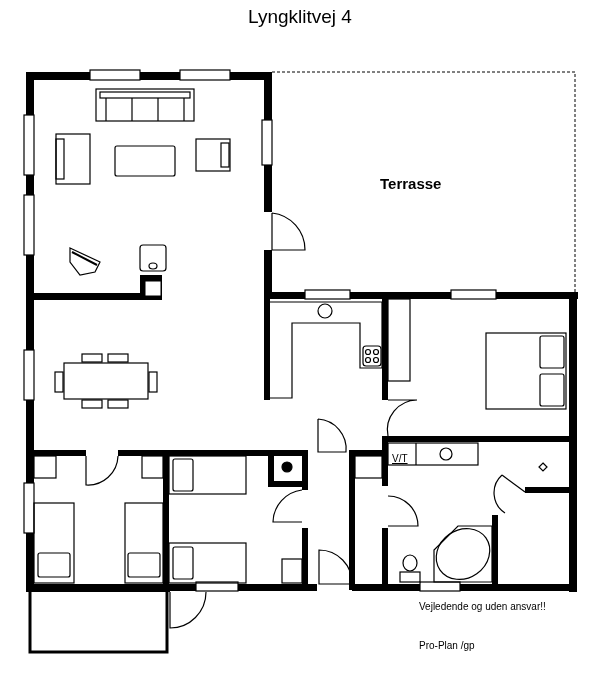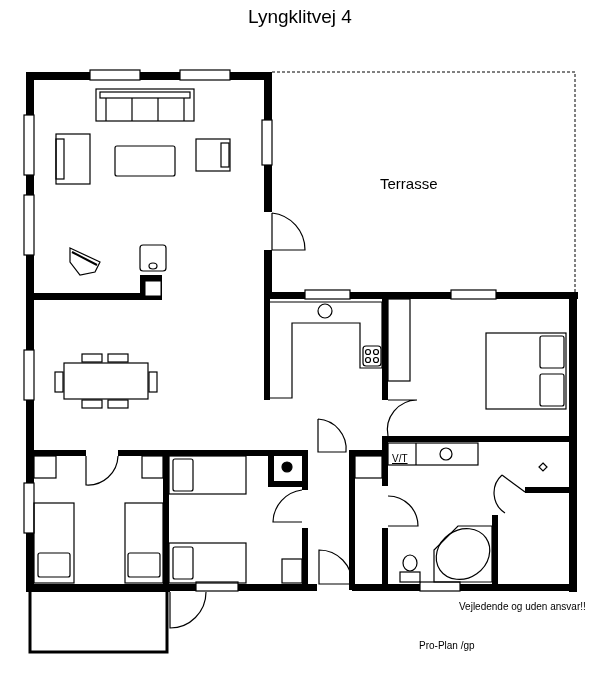--- a/index.html
+++ b/index.html
@@ -1,18 +1,18 @@
 <!DOCTYPE html>
 <html><head>
   <meta charset="utf-8">
   <style>
     html, body { margin: 0; padding: 0; background: #ffffff; }
     body { width: 600px; height: 676px; position: relative; overflow: hidden; font-family: "Liberation Sans", sans-serif; }
     .title { position: absolute; left: 0; top: 6px; width: 600px; text-align: center; font-size: 19px; color: #000; }
-    .room-label { position: absolute; font-size: 15px; color: #000; font-weight: normal; }
+    .room-label { position: absolute; font-size: 15px; color: #000; font-weight: bold; }
     .note { position: absolute; left: 419px; font-size: 10px; color: #000; line-height: 13px; }
     svg { position: absolute; left: 0; top: 0; }
     .vt { position: absolute; font-size: 10px; color: #000; }
   </style>
 </head>
 <body>
 
 <div class="title">Lyngklitvej 4</div>
 
 <svg width="600" height="676" viewBox="0 0 600 676">
@@ -166,14 +166,14 @@
     <rect x="355" y="456" width="27" height="22"></rect>
     <path d="M319 550 A33 33 0 0 1 352 584 L319 584 Z"></path>
 
     <path d="M170 592 L170 628 A36 36 0 0 0 206 592"></path>
   </g>
 </svg>
 
 <div class="room-label" style="left:380px; top:175px;">Terrasse</div>
 <div class="vt" style="left:392px; top:453px;text-decoration:underline;">V/T</div>
 
-<div class="note" style="top:600px;margin-left:40px;">Vejledende og uden ansvar!!</div>
+<div class="note" style="top:600px;">Vejledende og uden ansvar!!</div>
 <div class="note" style="top:639px;">Pro-Plan /gp</div>
 
 </body></html>

